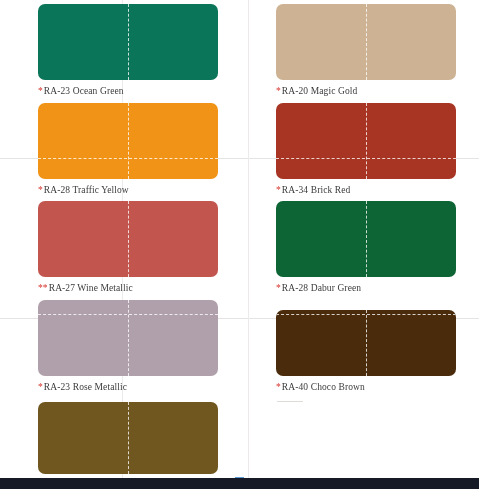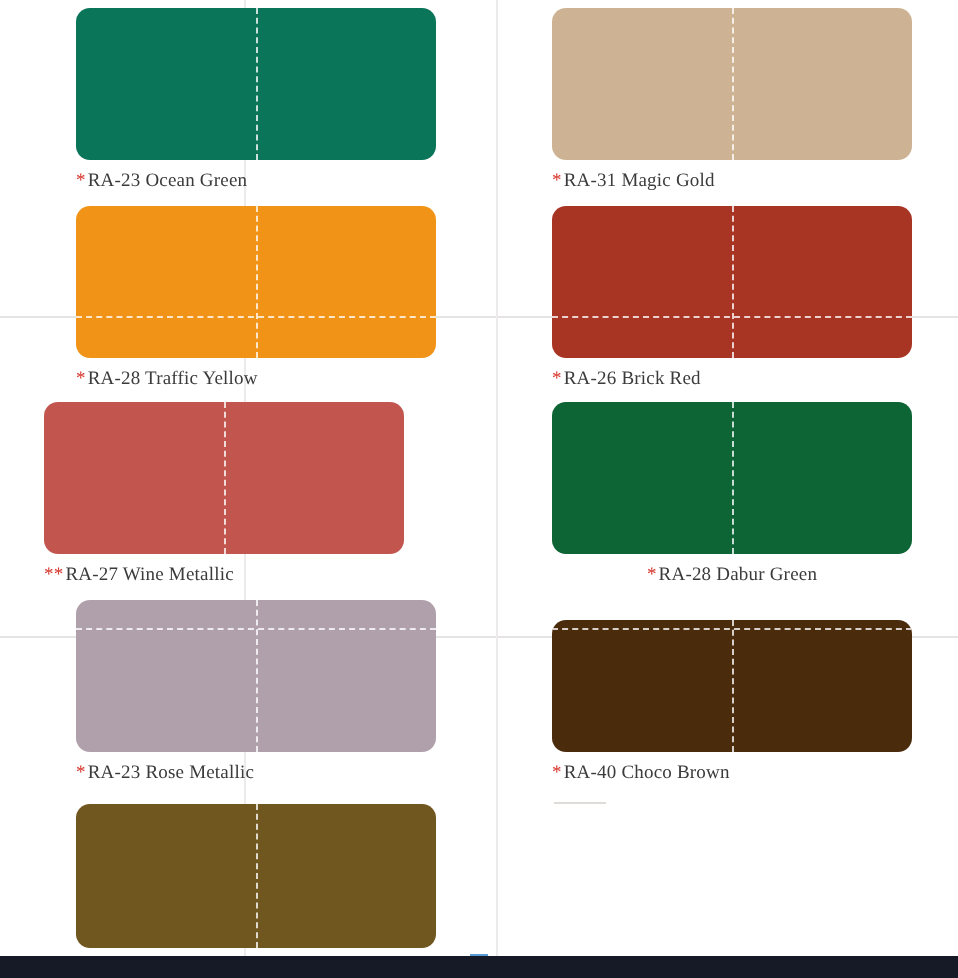--- a/index.html
+++ b/index.html
@@ -119,58 +119,58 @@
     <div class="caption" style="color: rgb(59, 59, 59);">
       <span class="star" style="color: rgb(214, 52, 44);">*</span><span>RA-23 Ocean Green</span>
     </div>
   </div>
 
   <div class="swatch-cell" style="left:276px; top:4px;">
     <div class="swatch" id="sw1" style="width: 180px; height: 76px; background: rgb(205, 179, 147);">
       <div class="dash-v" style="left:50%;"></div>
     </div>
     <div class="caption" style="color: rgb(59, 59, 59);">
-      <span class="star" style="color: rgb(214, 52, 44);">*</span><span>RA-31 Magic Gold</span>
+      <span class="star" style="color: rgb(214, 52, 44);">*</span><span>RA-20 Magic Gold</span>
     </div>
   </div>
 
   <div class="swatch-cell" style="left:38px; top:103px;">
     <div class="swatch" id="sw2" style="width: 180px; height: 76px; background: rgb(240, 147, 22);">
       <div class="dash-v" style="left:50%;"></div>
       <div class="dash-h" style="top:55px;"></div>
     </div>
     <div class="caption" style="color: rgb(59, 59, 59);">
       <span class="star" style="color: rgb(214, 52, 44);">*</span><span>RA-28 Traffic Yellow</span>
     </div>
   </div>
 
   <div class="swatch-cell" style="left:276px; top:103px;">
     <div class="swatch" id="sw3" style="width: 180px; height: 76px; background: rgb(168, 53, 35);">
       <div class="dash-v" style="left:50%;"></div>
       <div class="dash-h" style="top:55px;"></div>
     </div>
     <div class="caption" style="color: rgb(59, 59, 59);">
-      <span class="star" style="color: rgb(214, 52, 44);">*</span><span>RA-26 Brick Red</span>
-    </div>
-  </div>
-
-  <div class="swatch-cell" style="left:22px; top:201px;">
+      <span class="star" style="color: rgb(214, 52, 44);">*</span><span>RA-34 Brick Red</span>
+    </div>
+  </div>
+
+  <div class="swatch-cell" style="left:38px; top:201px;">
     <div class="swatch" id="sw4" style="width: 180px; height: 76px; background: rgb(194, 86, 79);">
       <div class="dash-v" style="left:50%;"></div>
     </div>
     <div class="caption" style="color: rgb(59, 59, 59);">
       <span class="star" style="color: rgb(214, 52, 44);">**</span><span>RA-27 Wine Metallic</span>
     </div>
   </div>
 
   <div class="swatch-cell" style="left:276px; top:201px;">
     <div class="swatch" id="sw5" style="width: 180px; height: 76px; background: rgb(13, 100, 52);">
       <div class="dash-v" style="left:50%;"></div>
     </div>
-    <div class="caption" style="color: rgb(59, 59, 59); text-align: center;">
+    <div class="caption" style="color: rgb(59, 59, 59);">
       <span class="star" style="color: rgb(214, 52, 44);">*</span><span>RA-28 Dabur Green</span>
     </div>
   </div>
 
   <div class="swatch-cell" style="left:38px; top:300px;">
     <div class="swatch" id="sw6" style="width: 180px; height: 76px; background: rgb(176, 160, 172);">
       <div class="dash-v" style="left:50%;"></div>
       <div class="dash-h" style="top:14px;"></div>
     </div>
     <div class="caption" style="color: rgb(59, 59, 59);">

